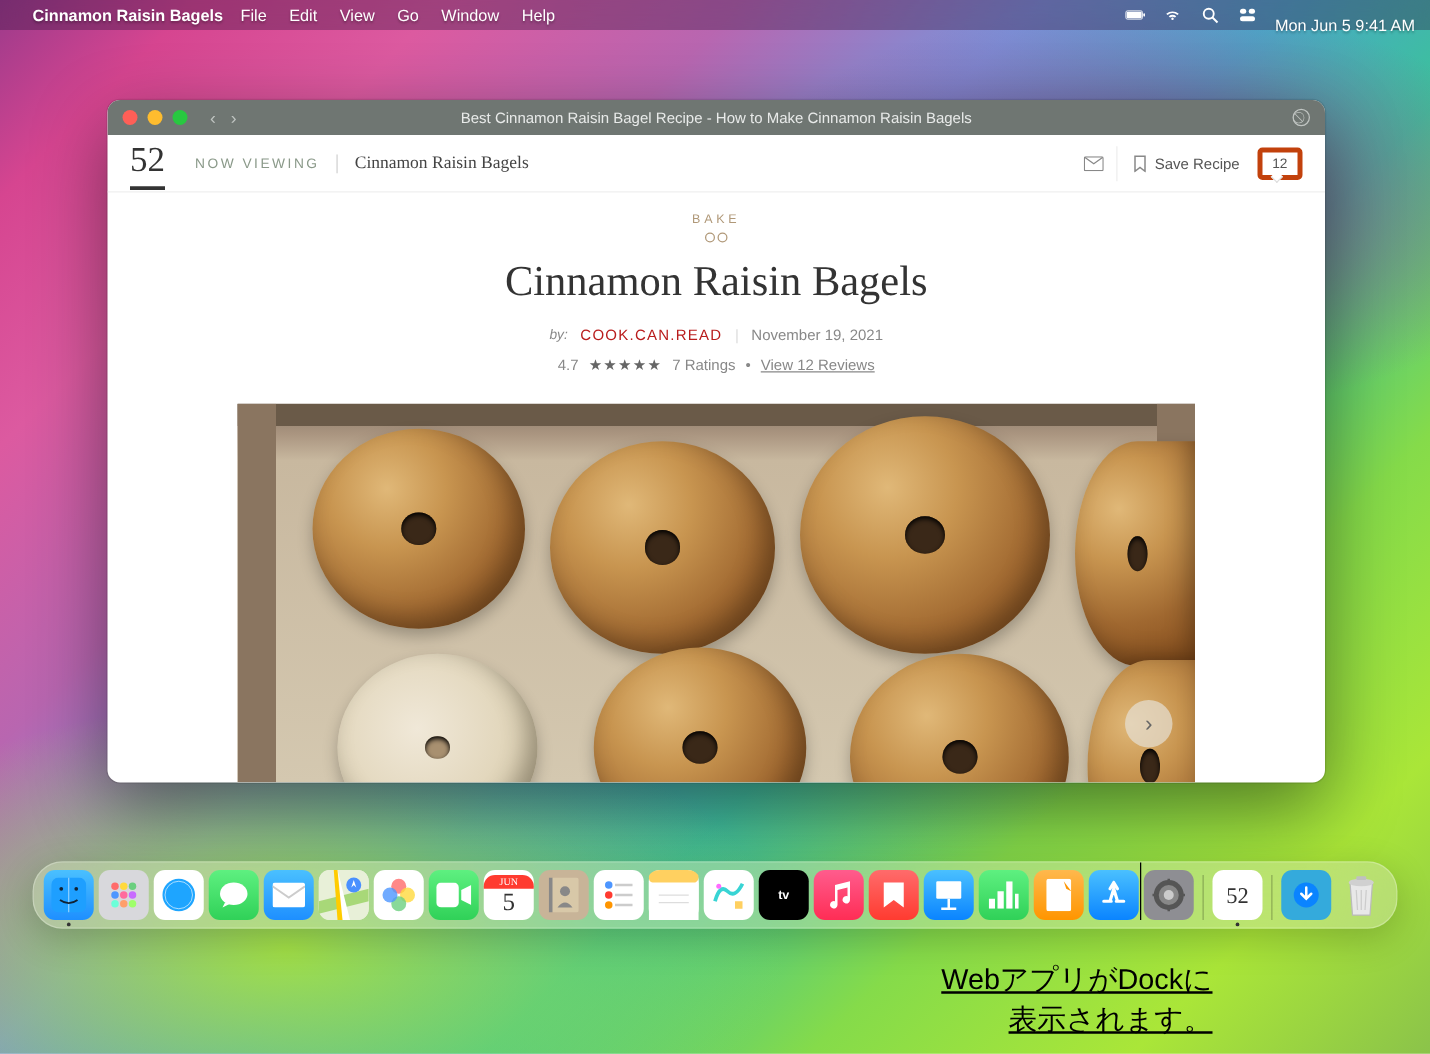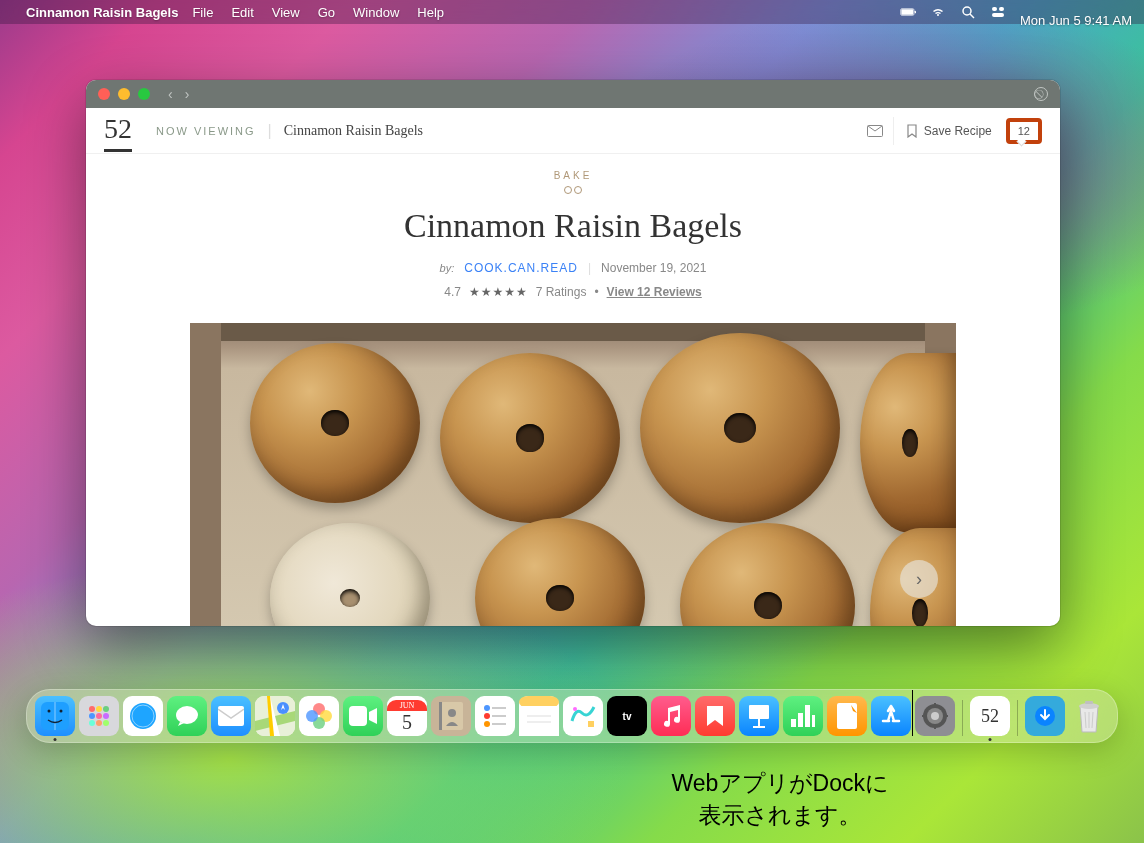--- a/index.html
+++ b/index.html
@@ -191,33 +191,33 @@
 }
 .byline {
   margin-top: 16px;
   font-size: 12px;
   color: #888;
   display: flex;
   gap: 10px;
   align-items: center;
 }
 .byline .by { font-style: italic; font-size: 11px; }
-.byline .author { letter-spacing: 1px; color: #3b82f6; }
+.byline .author { letter-spacing: 1px; color: #b91c1c; }
 .byline .sep { color: #ddd; }
 .byline .date { }
 .ratings {
   margin-top: 10px;
   font-size: 12px;
   color: #888;
   display: flex;
   gap: 8px;
   align-items: center;
 }
 .ratings .stars { color: #666; letter-spacing: 1px; }
-.ratings .reviews-link { text-decoration: underline; cursor: pointer; font-weight: bold; }
+.ratings .reviews-link { text-decoration: underline; cursor: pointer; }
 
 .hero {
   margin-top: 24px;
   width: 766px;
   flex: 1;
   background: linear-gradient(to bottom, #887766 0%, #aa9580 8%, #c8b89f 15%, #d4c8b0 100%);
   position: relative;
   overflow: hidden;
 }
 .hero .tray {
@@ -314,25 +314,26 @@
   left: 912px;
   width: 1px;
   height: 46px;
   background: #000;
 }
 .annotation-text {
   position: absolute;
   bottom: 12px;
   left: 590px;
   width: 380px;
-  text-align: center;
+  text-align: right;
   font-size: 23px;
   color: #000;
   line-height: 1.4;
   font-family: "Hiragino Sans", sans-serif;
+  text-decoration: underline;
 }
 </style>
 </head>
 <body>
 
 <div class="wallpaper-wave"></div>
 
 <div class="menubar">
   <span class="apple"></span>
   <span class="app-name">Cinnamon Raisin Bagels</span>
@@ -375,20 +376,21 @@
   <div class="titlebar">
     <div class="traffic">
       <div class="dot close"></div>
       <div class="dot min"></div>
       <div class="dot max"></div>
     </div>
     <div class="navarrows">
       <span>‹</span>
       <span>›</span>
     </div>
+    <div class="title">Best Cinnamon Raisin Bagel Recipe - How to Make Cinnamon Raisin Bagels</div>
     <div class="cancel-icon">⃠</div>
   </div>
 
   <div class="page-header">
     <span class="logo52">52</span>
     <span class="nowviewing">NOW VIEWING</span>
     <span class="pipe">|</span>
     <span class="recipe-name">Cinnamon Raisin Bagels</span>
     <span class="spacer"></span>
     <span class="mail-btn">

